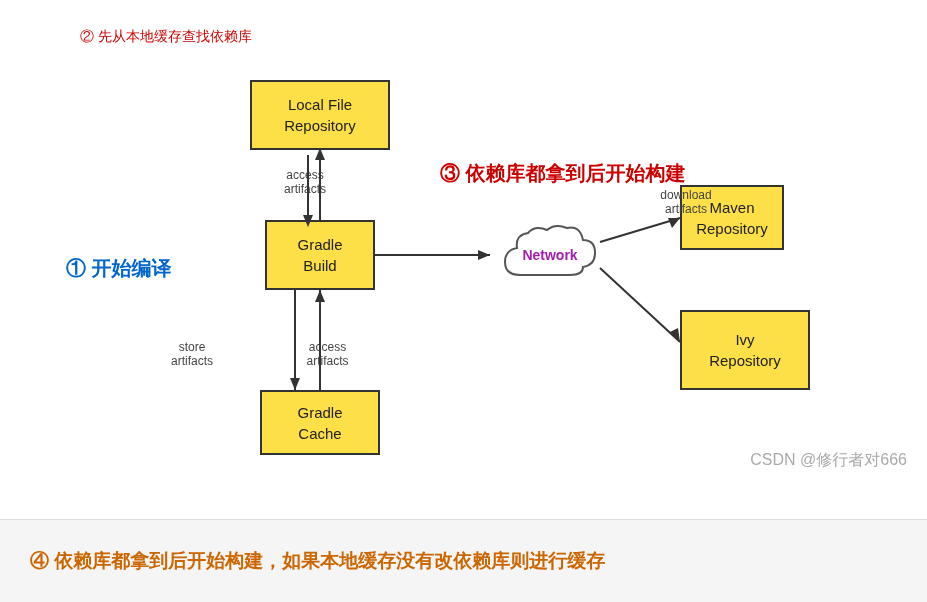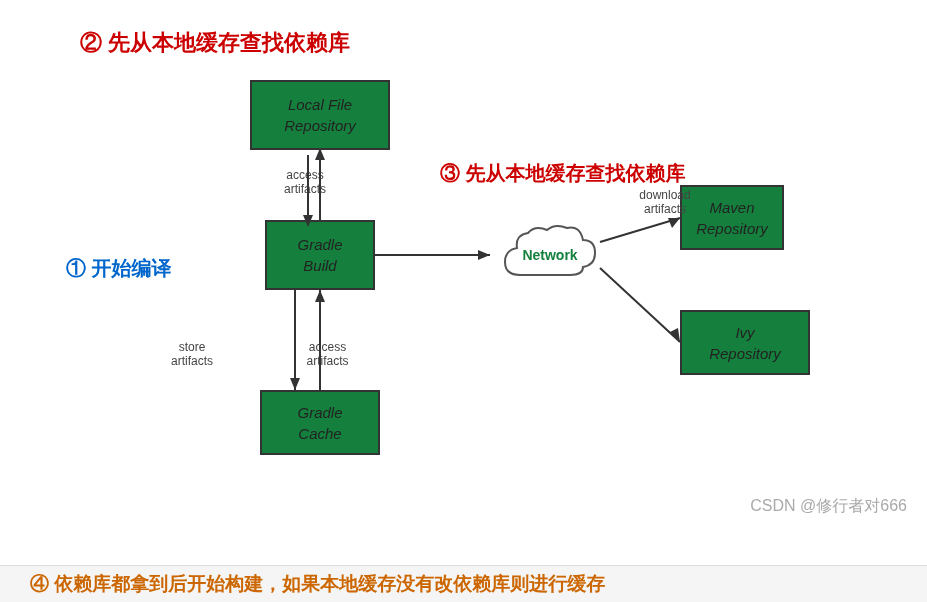--- a/index.html
+++ b/index.html
@@ -21,22 +21,22 @@
     }
     .diagram-area {
       flex: 1;
       position: relative;
       padding: 20px;
     }
     .annotation-1 {
       position: absolute;
       top: 28px;
       left: 80px;
-      font-size: 22px;
-      font-weight: bold;
+      font-size: 14px;
+      font-weight: normal;
       color: #cc0000;
     }
     .annotation-3 {
       position: absolute;
       top: 160px;
       left: 440px;
       font-size: 20px;
       font-weight: bold;
       color: #cc0000;
     }
@@ -44,47 +44,46 @@
       position: absolute;
       top: 255px;
       left: 66px;
       font-size: 20px;
       font-weight: bold;
       color: #0066cc;
     }
     .bottom-annotation {
       background: #f5f5f5;
       border-top: 1px solid #ddd;
-      padding: 5px 30px;
+      padding: 28px 30px;
       text-align: left;
       font-size: 19px;
       font-weight: bold;
       color: #cc6600;
     }
     .watermark {
       position: absolute;
       bottom: 48px;
       right: 20px;
       font-size: 16px;
       color: #aaa;
     }
 
     
     .box {
       position: absolute;
       border: 2px solid #333;
-      background: #15803d;
+      background: #fde047;
       display: flex;
       align-items: center;
       justify-content: center;
       text-align: center;
       font-size: 15px;
       line-height: 1.4;
       color: #222;
-      font-style: italic;
     }
 
     .local-file-repo {
       width: 140px;
       height: 70px;
       top: 80px;
       left: 250px;
     }
     .gradle-build {
       width: 110px;
@@ -99,21 +98,21 @@
       left: 260px;
     }
     .maven-repo {
       width: 104px;
       height: 65px;
       top: 185px;
       left: 680px;
     }
     .ivy-repo {
       width: 130px;
-      height: 65px;
+      height: 80px;
       top: 310px;
       left: 680px;
     }
 
     
     .cloud-container {
       position: absolute;
       top: 215px;
       left: 490px;
       width: 120px;
@@ -124,21 +123,21 @@
       justify-content: center;
     }
     .cloud-svg {
       width: 110px;
       height: 70px;
     }
     .cloud-label {
       position: absolute;
       font-size: 14px;
       font-weight: bold;
-      color: #15803d;
+      color: #a21caf;
       text-align: center;
       top: 50%;
       left: 50%;
       transform: translate(-50%, -50%);
     }
 
     
     .arrow-label {
       position: absolute;
       font-size: 12px;
@@ -157,21 +156,21 @@
     }
   </style>
 </head>
 <body>
 
 <div class="main-container">
   <div class="diagram-area">
 
     <div class="annotation-1">② 先从本地缓存查找依赖库</div>
 
-    <div class="annotation-3">③ 先从本地缓存查找依赖库</div>
+    <div class="annotation-3">③ 依赖库都拿到后开始构建</div>
 
     <div class="annotation-2">① 开始编译</div>
 
     <div class="box local-file-repo">Local File<br>Repository</div>
     <div class="box gradle-build">Gradle<br>Build</div>
     <div class="box gradle-cache">Gradle<br>Cache</div>
     <div class="box maven-repo">Maven<br>Repository</div>
     <div class="box ivy-repo">Ivy<br>Repository</div>
 
     <div class="cloud-container">
@@ -180,21 +179,21 @@
       </svg>
       <span class="cloud-label">Network</span>
     </div>
 
     <div class="arrow-label" style="top:168px; left:255px; width:100px;">access<br>artifacts</div>
 
     <div class="arrow-label" style="top:340px; left:152px; width:80px;">store<br>artifacts</div>
 
     <div class="arrow-label" style="top:340px; left:285px; width:85px;">access<br>artifacts</div>
 
-    <div class="arrow-label" style="top:188px; left:620px; width:90px;text-align:center;">download<br>artifacts</div>
+    <div class="arrow-label" style="top:188px; left:641px; width:90px;text-align:center;">download<br>artifacts</div>
 
     <svg class="arrows-svg">
 
       <line x1="320" y1="220" x2="320" y2="155" stroke="#333" stroke-width="2"></line>
       <polygon points="320,148 315,160 325,160" fill="#333"></polygon>
 
       <line x1="308" y1="155" x2="308" y2="220" stroke="#333" stroke-width="2"></line>
       <polygon points="308,227 303,215 313,215" fill="#333"></polygon>
 
       <line x1="375" y1="255" x2="490" y2="255" stroke="#333" stroke-width="2"></line>

